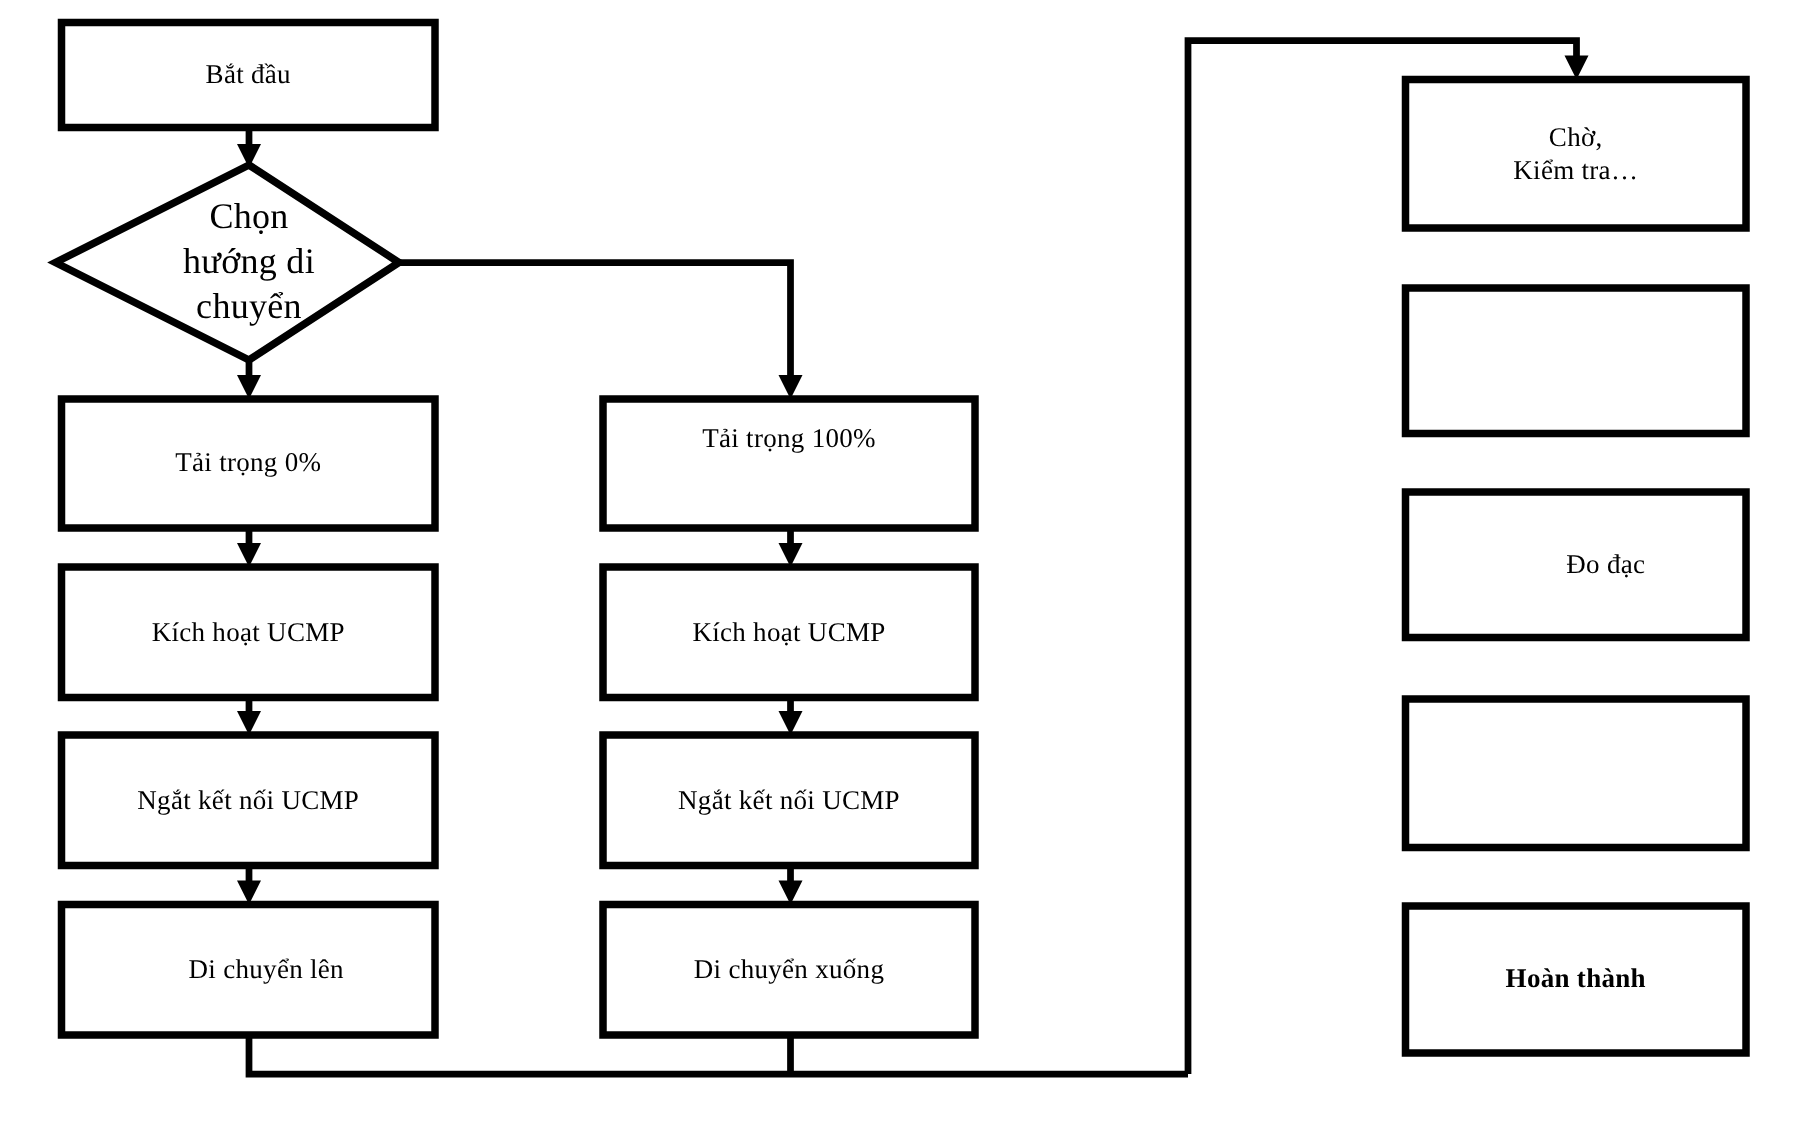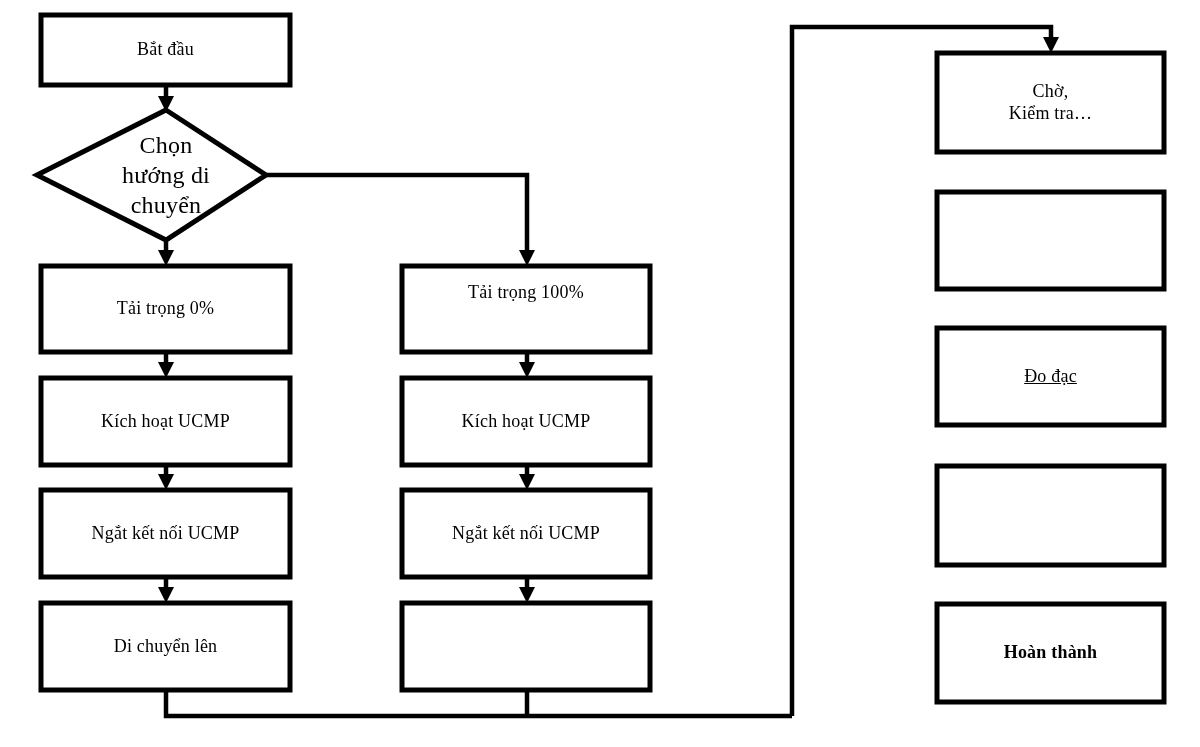--- a/index.html
+++ b/index.html
@@ -130,24 +130,25 @@
 
   <div class="node-label" style="left:41px; top:15px; width:249px; height:70px;">Bắt đầu</div>
 
   <div class="node-label diamond-label" style="left:66px; top:110px; width:200px; height:130px;">Chọn
 hướng di
 chuyển</div>
 
   <div class="node-label" style="left:41px; top:266px; width:249px; height:86px;">Tải trọng 0%</div>
   <div class="node-label" style="left:41px; top:378px; width:249px; height:87px;">Kích hoạt UCMP</div>
   <div class="node-label" style="left:41px; top:490px; width:249px; height:87px;">Ngắt kết nối UCMP</div>
-  <div class="node-label" style="left:41px; top:603px; width:249px; height:87px;text-align:right;">Di chuyển lên</div>
+  <div class="node-label" style="left:53px; top:603px; width:249px; height:87px;text-align:right;">Di chuyển lên</div>
 
   <div class="node-label" style="left:402px; top:250px; width:248px; height:86px;">Tải trọng 100%</div>
   <div class="node-label" style="left:402px; top:378px; width:248px; height:87px;">Kích hoạt UCMP</div>
   <div class="node-label" style="left:402px; top:490px; width:248px; height:87px;">Ngắt kết nối UCMP</div>
+  <div class="node-label" style="left:402px; top:603px; width:248px; height:87px;">Di chuyển xuống</div>
 
   <div class="node-label" style="left:937px; top:53px; width:227px; height:99px;">Chờ,
 Kiểm tra…</div>
-  <div class="node-label" style="left:937px; top:328px; width:227px; height:97px;text-decoration:underline;">Đo đạc</div>
+  <div class="node-label" style="left:957px; top:328px; width:227px; height:97px;">Đo đạc</div>
   <div class="node-label" style="left:937px; top:604px; width:227px; height:98px;font-weight:bold;">Hoàn thành</div>
 
 </div>
 
 </body></html>

